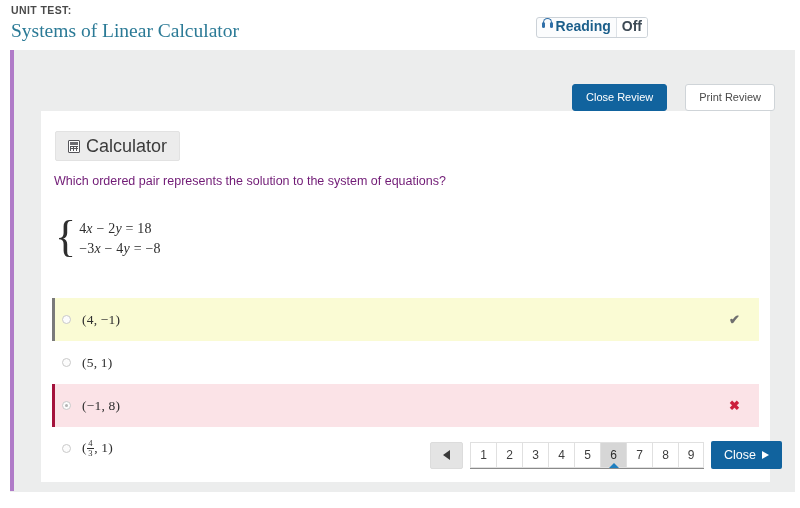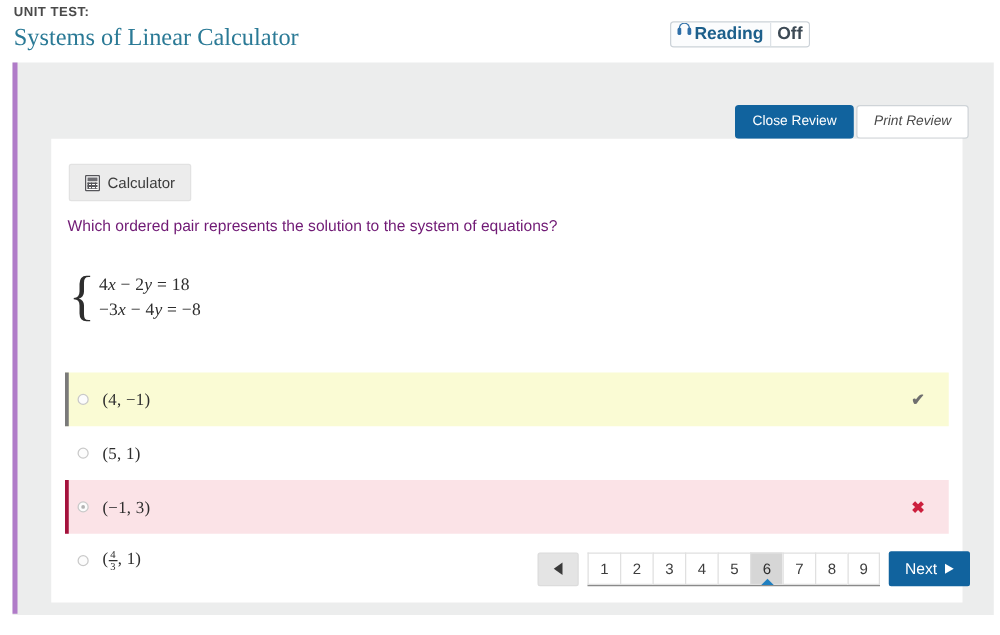--- a/index.html
+++ b/index.html
@@ -108,61 +108,60 @@
     left: 10px; top: 50px;
     width: 4px; height: 441px;
     background: #b07bc8;
   }
 
   
   #review-actions {
     position: absolute;
     right: 25px; top: 84px;
     display: flex;
-    gap: 2px;
+    gap: 18px;
   }
   .review-btn {
     font-size: 11px;
     padding: 6px 13px;
     border-radius: 3px;
     line-height: 13px;
     white-space: nowrap;
     box-sizing: border-box;
   }
   #close-review-button {
     background: #11639e;
     color: #ffffff;
     border: 1px solid #11639e;
   }
   #print-review-button {
     background: #ffffff;
     color: #4a4a4a;
     border: 1px solid #cfd4d8;
-    font-style: italic;
   }
 
   
   #question-card {
     position: absolute;
     left: 41px; top: 111px;
     width: 729px; height: 371px;
     background: #ffffff;
     box-sizing: border-box;
   }
 
   #calculator-button {
     position: absolute;
     left: 14px; top: 20px;
     display: flex;
     align-items: center;
     background: #ececec;
     border: 1px solid #e2e2e2;
     border-radius: 2px;
     padding: 7px 12px;
-    font-size: 12px;
+    font-size: 18px;
     color: #3c3c3c;
     line-height: 14px;
   }
   .calc-icon {
     width: 12px; height: 13px;
     margin-right: 6px;
     border: 1.3px solid #55555a;
     border-radius: 1px;
     box-sizing: border-box;
     display: inline-block;
@@ -424,21 +423,21 @@
       <span class="option-mark mark-check">✔</span>
     </div>
 
     <div class="option-row">
       <span class="option-radio"></span>
       <span class="option-text">(5, 1)</span>
     </div>
 
     <div class="option-row incorrect-row">
       <span class="option-radio checked"></span>
-      <span class="option-text">(−1, 3)</span>
+      <span class="option-text">(−1, 8)</span>
       <span class="option-mark mark-cross">✖</span>
     </div>
 
     <div class="option-row">
       <span class="option-radio"></span>
       <span class="option-text"><span>(</span><span class="frac">
             <span class="num">4</span>
             <span class="den">3</span>
           </span><span>, 1)</span></span>
     </div>
@@ -454,18 +453,18 @@
       <div class="page-number">2</div>
       <div class="page-number">3</div>
       <div class="page-number">4</div>
       <div class="page-number">5</div>
       <div class="page-number active">6</div>
       <div class="page-number">7</div>
       <div class="page-number">8</div>
       <div class="page-number">9</div>
     </div>
     <div id="next-page-button">
-      <span>Next</span>
+      <span>Close</span>
       <span class="tri-right"></span>
     </div>
   </div>
 
 </div>
 
 </body></html>

